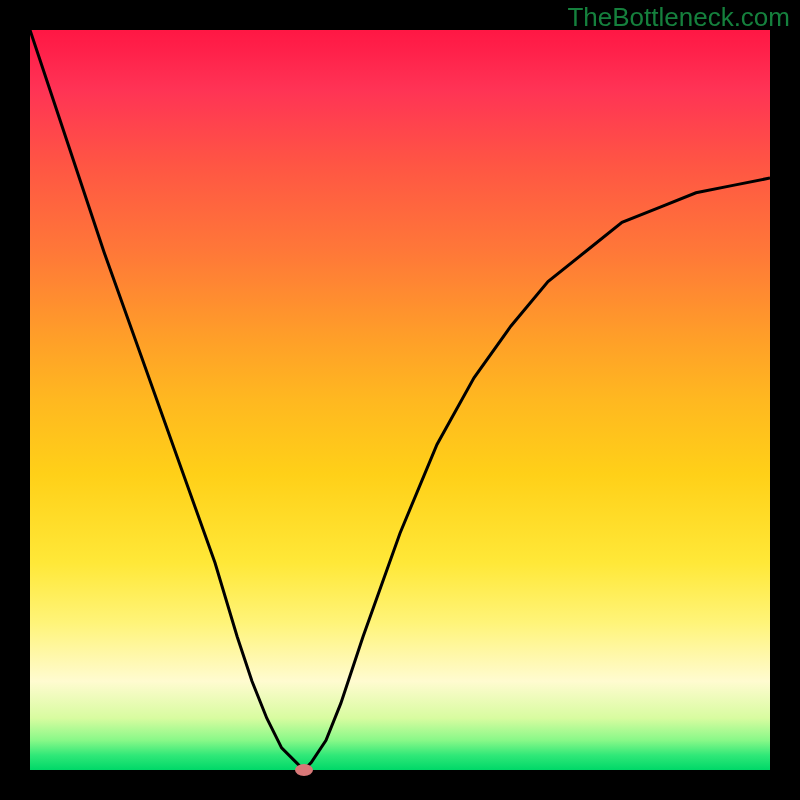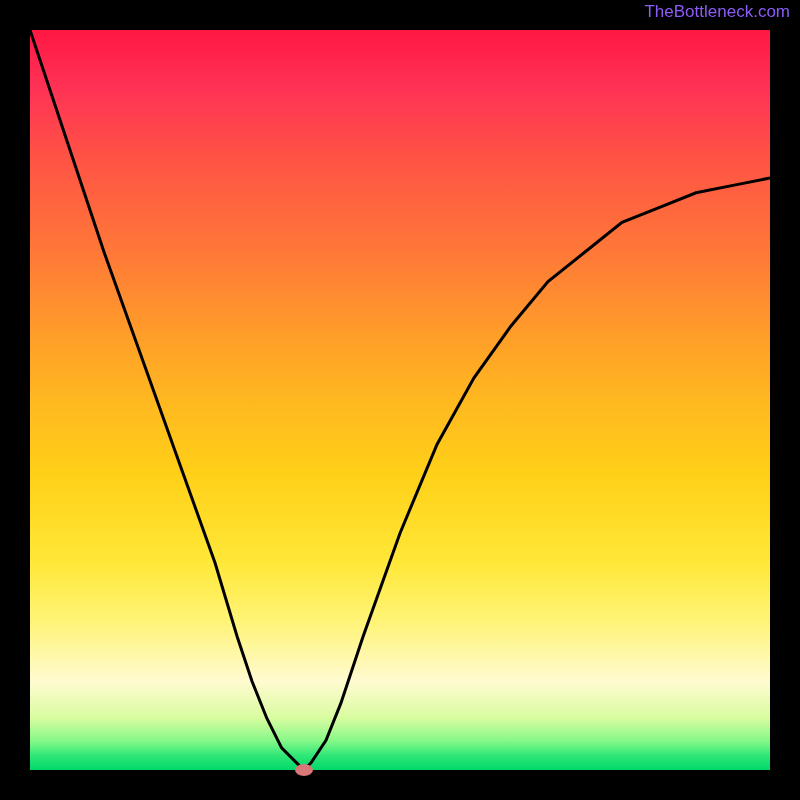--- a/index.html
+++ b/index.html
@@ -10,23 +10,23 @@
     body {
       width: 800px;
       height: 800px;
       background: #000;
       position: relative;
     }
     .watermark {
       position: absolute;
       top: 2px;
       right: 10px;
-      color: #8b5cf6;
+      color: #15803d;
       font-family: Arial, sans-serif;
-      font-size: 17px;
+      font-size: 26px;
       z-index: 10;
     }
     .chart-area {
       position: absolute;
       top: 30px;
       left: 30px;
       width: 740px;
       height: 740px;
       background: linear-gradient(to bottom,
         #ff1744 0%,

